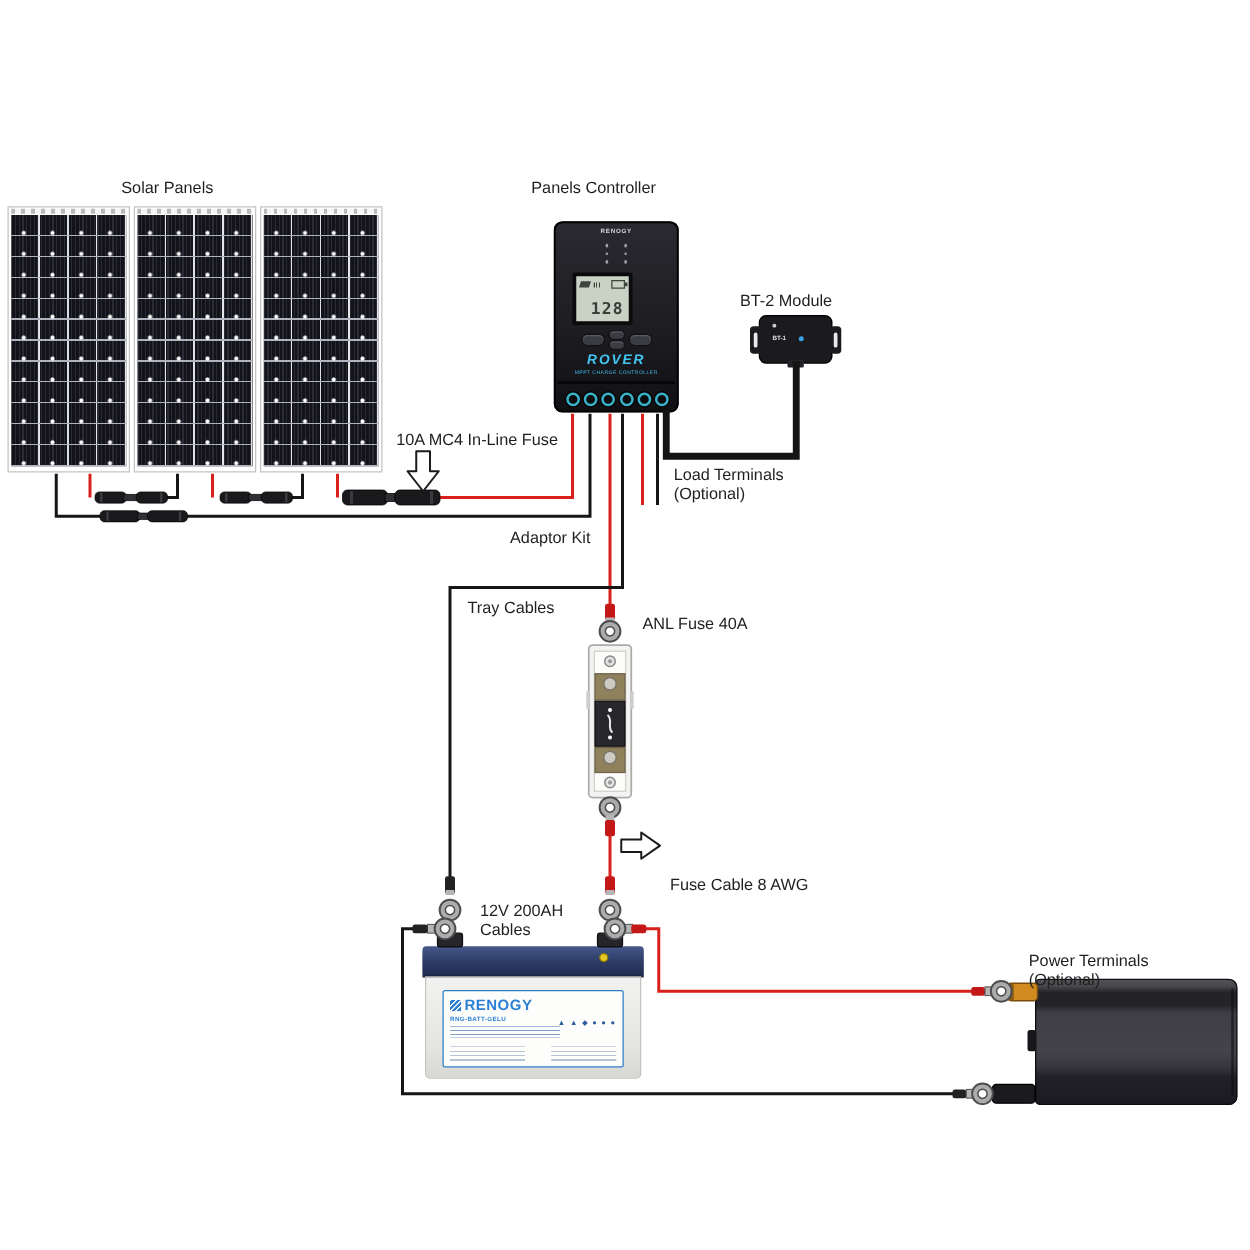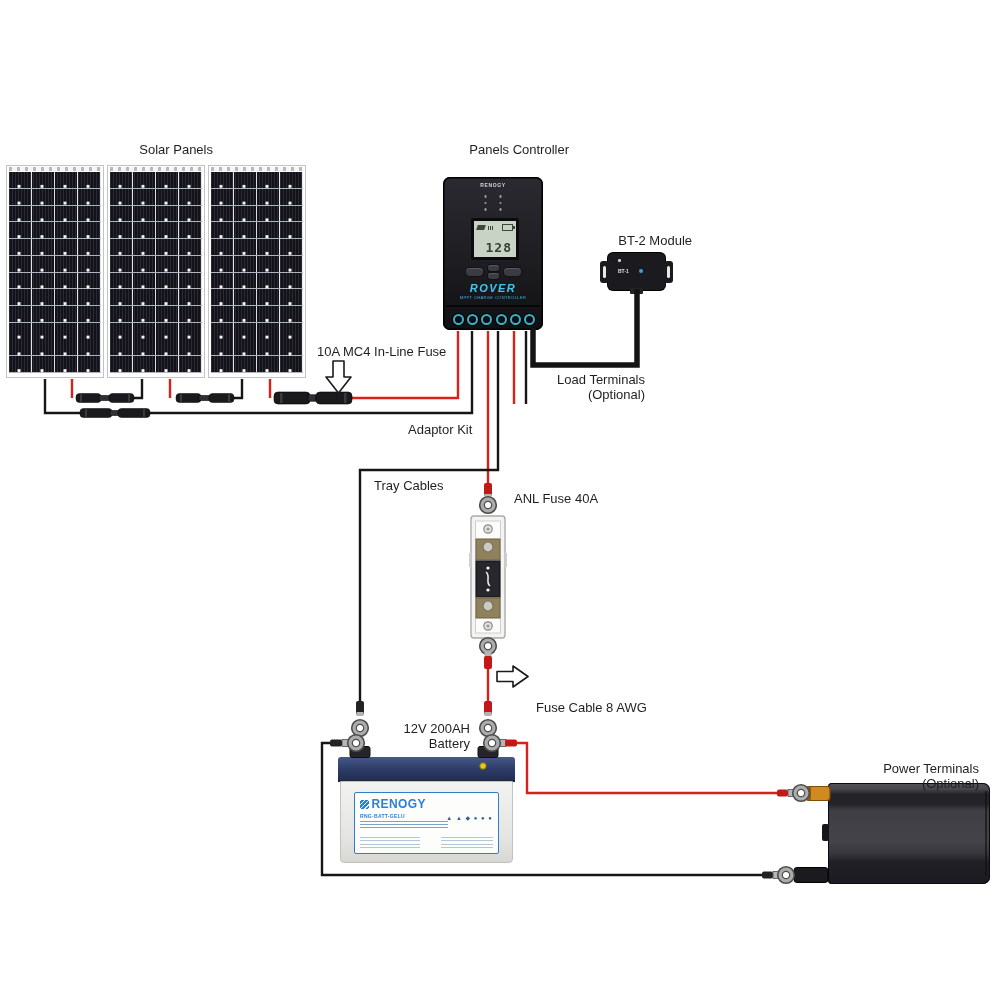--- a/index.html
+++ b/index.html
@@ -1,19 +1,19 @@
 <!DOCTYPE html>
 <html><head>
 <meta charset="utf-8">
 <style>
   html,body{margin:0;padding:0;background:#ffffff;}
   #stage{position:relative;width:1000px;height:1000px;background:#fff;overflow:hidden;
          font-family:"Liberation Sans",sans-serif;color:#1f1f1f;}
   .lbl{position:absolute;font-size:13px;line-height:1.15;color:#1f1f1f;white-space:nowrap;}
-  .lbl.center{text-align:right;white-space:normal;}
+  .lbl.center{text-align:left;white-space:normal;}
 
   
   .panel{position:absolute;top:165px;width:96px;height:211px;background:#fff;
          border:1px solid #c3c3c3;box-sizing:content-box;}
   .panel .strip{height:4px;margin:1px 2px 1px 2px;background:
       repeating-linear-gradient(90deg,#b9b9b9 0 3px,transparent 3px 8px),#f5f5f5;}
   .panel .cells{position:relative;margin:0 2px 2px 2px;height:201px;background-color:#121218;
       background-image:
         repeating-linear-gradient(90deg,rgba(165,175,200,0.16) 0 1px,transparent 1px 3px),
         repeating-linear-gradient(180deg,transparent 0 15.8px,#aeb3bd 15.8px 16.75px),
@@ -24,21 +24,21 @@
 
   
   .controller{position:absolute;left:443px;top:177px;width:100px;height:153px;
       background:linear-gradient(180deg,#2a2a30 0%,#1d1d22 55%,#101014 100%);
       border-radius:7px;box-shadow:inset 0 0 0 1.5px #000;}
   .ctrl-brand{position:absolute;top:5px;left:0;width:100%;text-align:center;
       font-size:5px;font-weight:bold;letter-spacing:0.6px;color:#d4d7db;}
   .ctrl-leds{position:absolute;top:18px;left:50%;transform:translateX(-50%);
       display:grid;grid-template-columns:6px 6px;gap:4px 9px;}
   .ctrl-leds i{width:2.5px;height:2.5px;border-radius:50%;background:#9aa2ac;justify-self:center;}
-  .ctrl-lcd{position:absolute;top:41px;left:28px;width:42px;height:36px;background:#c9d3c5;
+  .ctrl-lcd{position:absolute;top:41px;left:15px;width:42px;height:36px;background:#c9d3c5;
       border:3px solid #0b0b0d;border-radius:2px;}
   .lcd-icons{display:flex;gap:3px;padding:3px 3px 0 3px;align-items:center;}
   .lcd-icons .pn{width:8px;height:5px;background:#3c463d;transform:skewX(-18deg);}
   .lcd-icons .sg{width:5px;height:4px;background:
       linear-gradient(90deg,#3c463d 0 1px,transparent 1px 2px,#3c463d 2px 3px,transparent 3px 4px,#3c463d 4px 5px);}
   .lcd-icons .bt{width:9px;height:5px;border:1px solid #3c463d;position:relative;margin-left:auto;}
   .lcd-icons .bt::after{content:"";position:absolute;right:-2.5px;top:1px;width:1.5px;height:3px;background:#3c463d;}
   .lcd-value{position:absolute;right:4px;bottom:2px;font-family:"DejaVu Sans Mono",monospace;
       font-size:13px;font-weight:bold;letter-spacing:1px;color:#353f37;}
   .ctrl-buttons{position:absolute;top:88px;left:0;width:100%;display:flex;justify-content:center;
@@ -317,17 +317,17 @@
   <div class="lbl center" style="left:539px;top:373px;width:106px">
     <span>Load Terminals</span><br>
     <span>(Optional)</span>
   </div>
   <div class="lbl" style="left:408px;top:423px">Adaptor Kit</div>
   <div class="lbl" style="left:374px;top:479px">Tray Cables</div>
   <div class="lbl" style="left:514px;top:492px">ANL Fuse 40A</div>
   <div class="lbl" style="left:536px;top:701px">Fuse Cable 8 AWG</div>
   <div class="lbl center" style="left:384px;top:722px;width:86px">
     <span>12V 200AH</span><br>
-    <span>Battery</span>
+    <span>Cables</span>
   </div>
   <div class="lbl center" style="left:823px;top:762px;width:156px">Power Terminals (Optional)</div>
 
 </div>
 
 </body></html>

